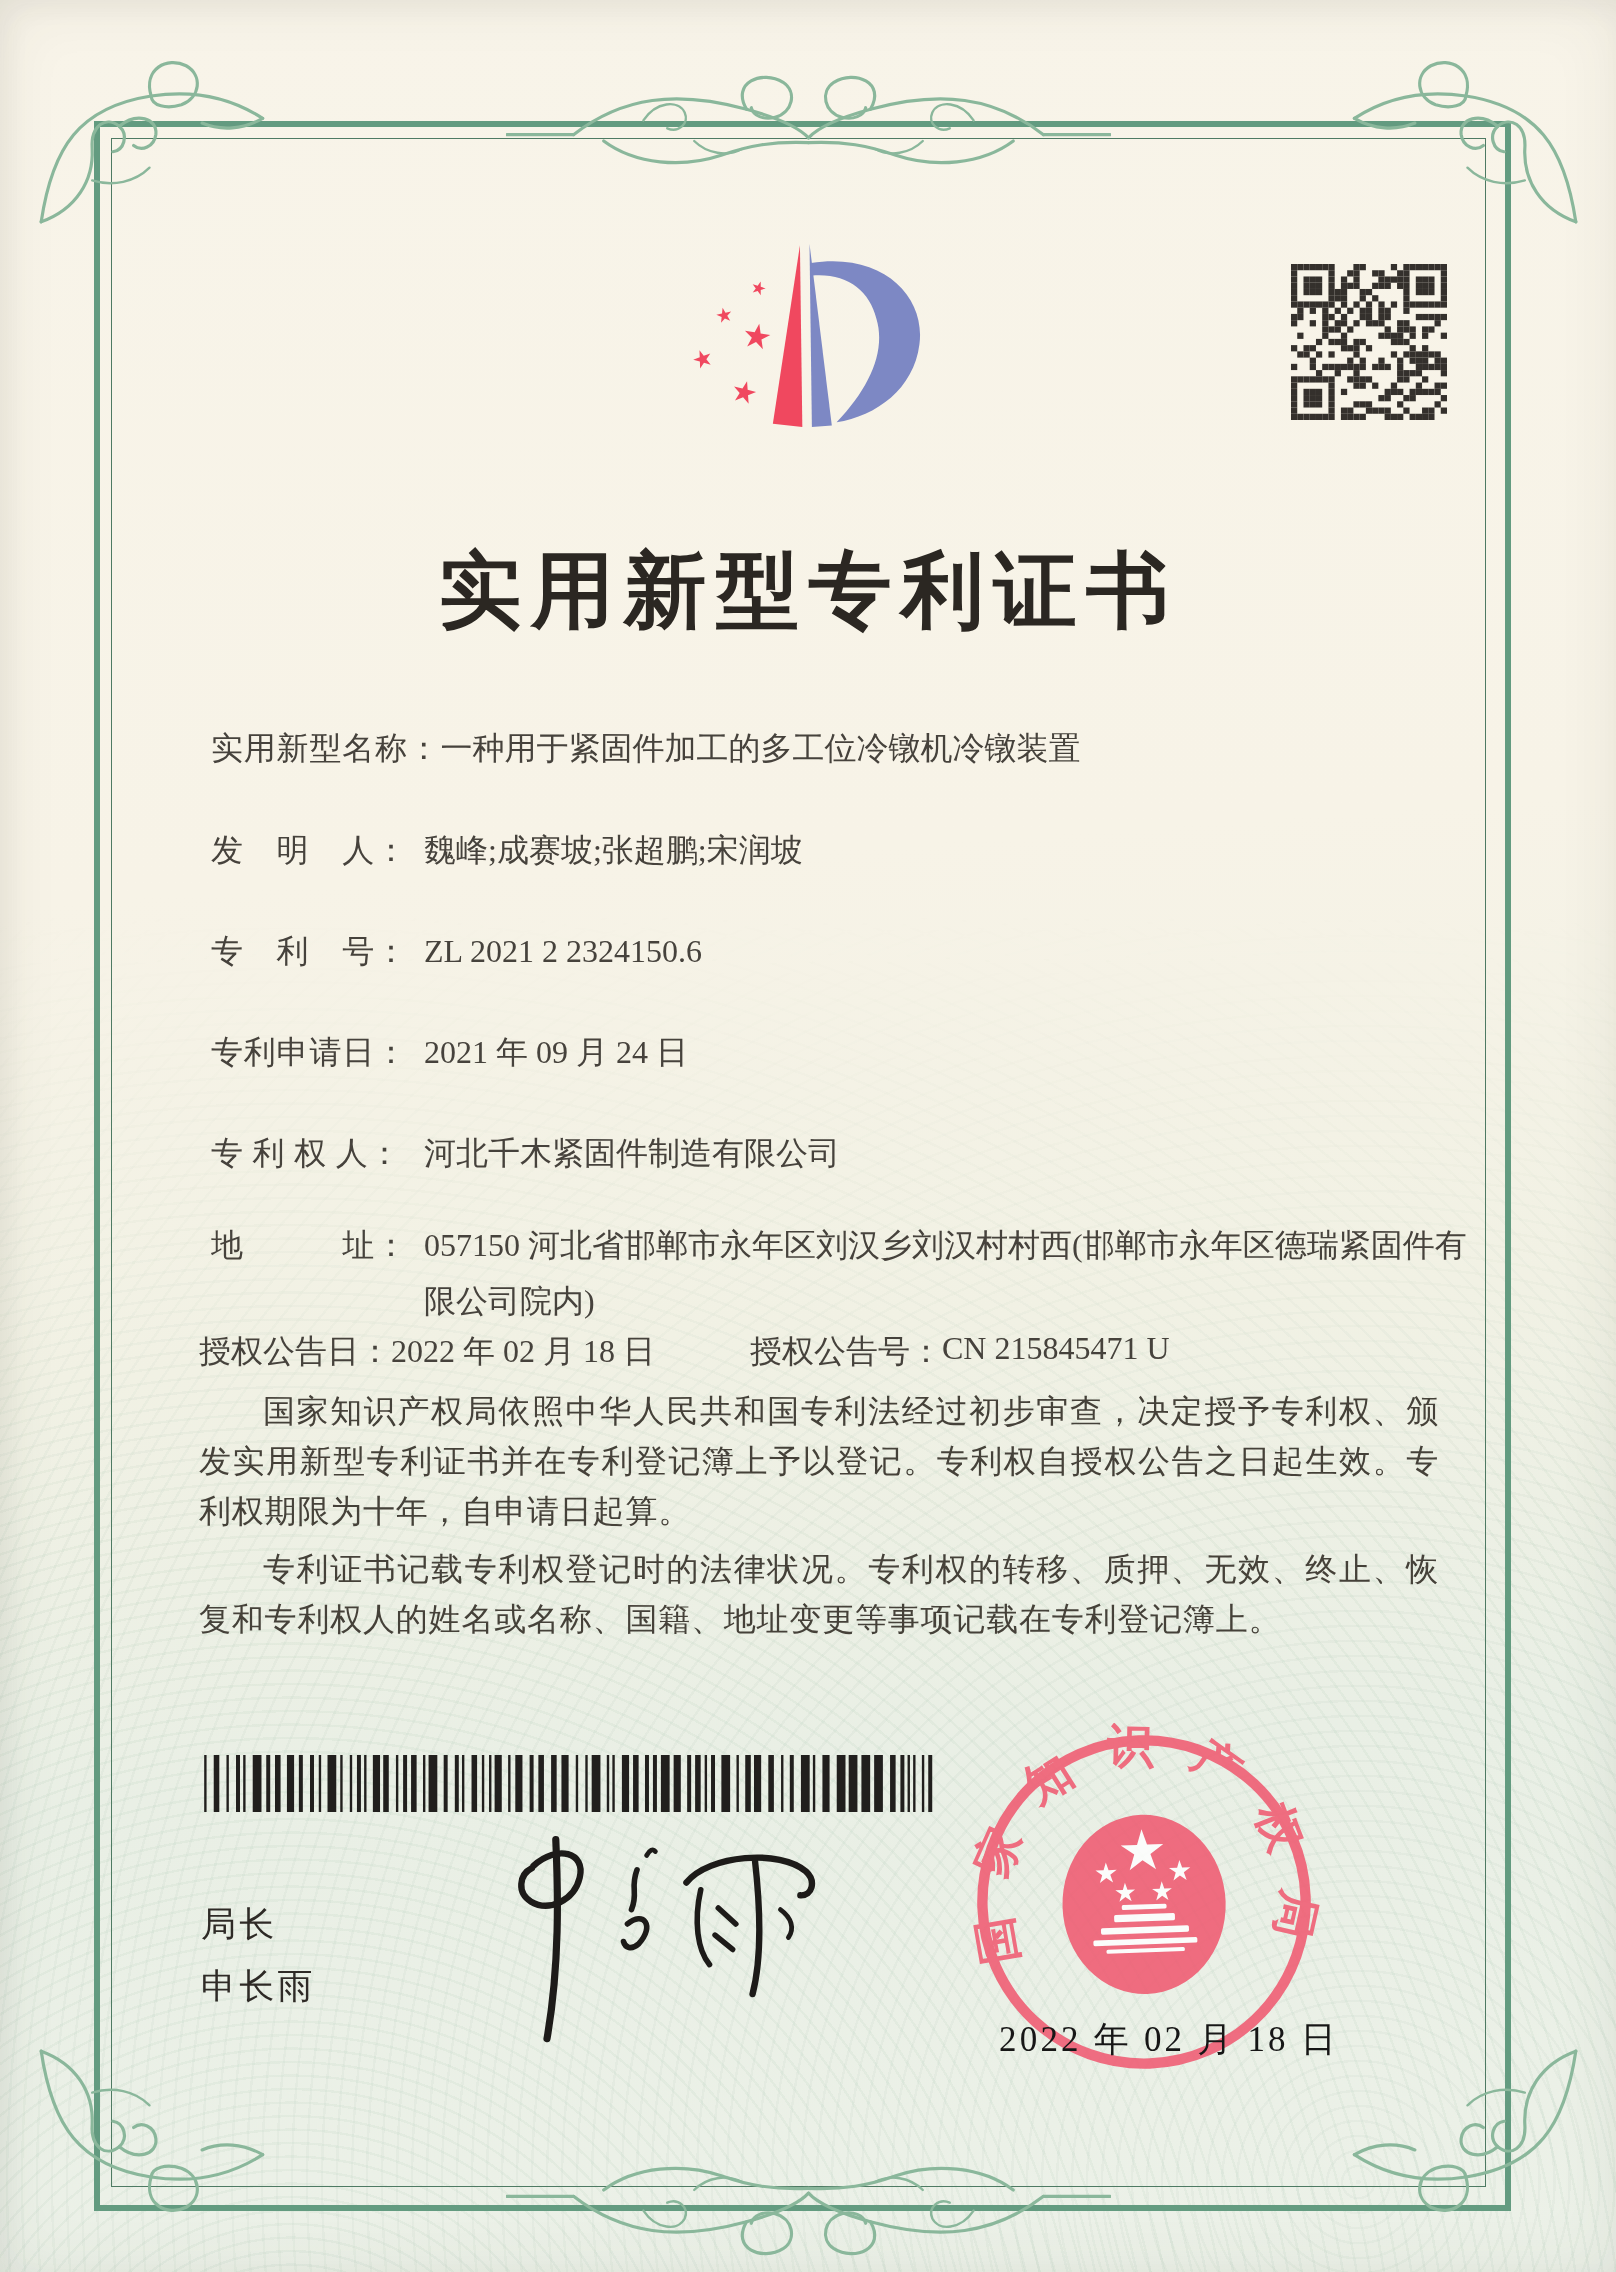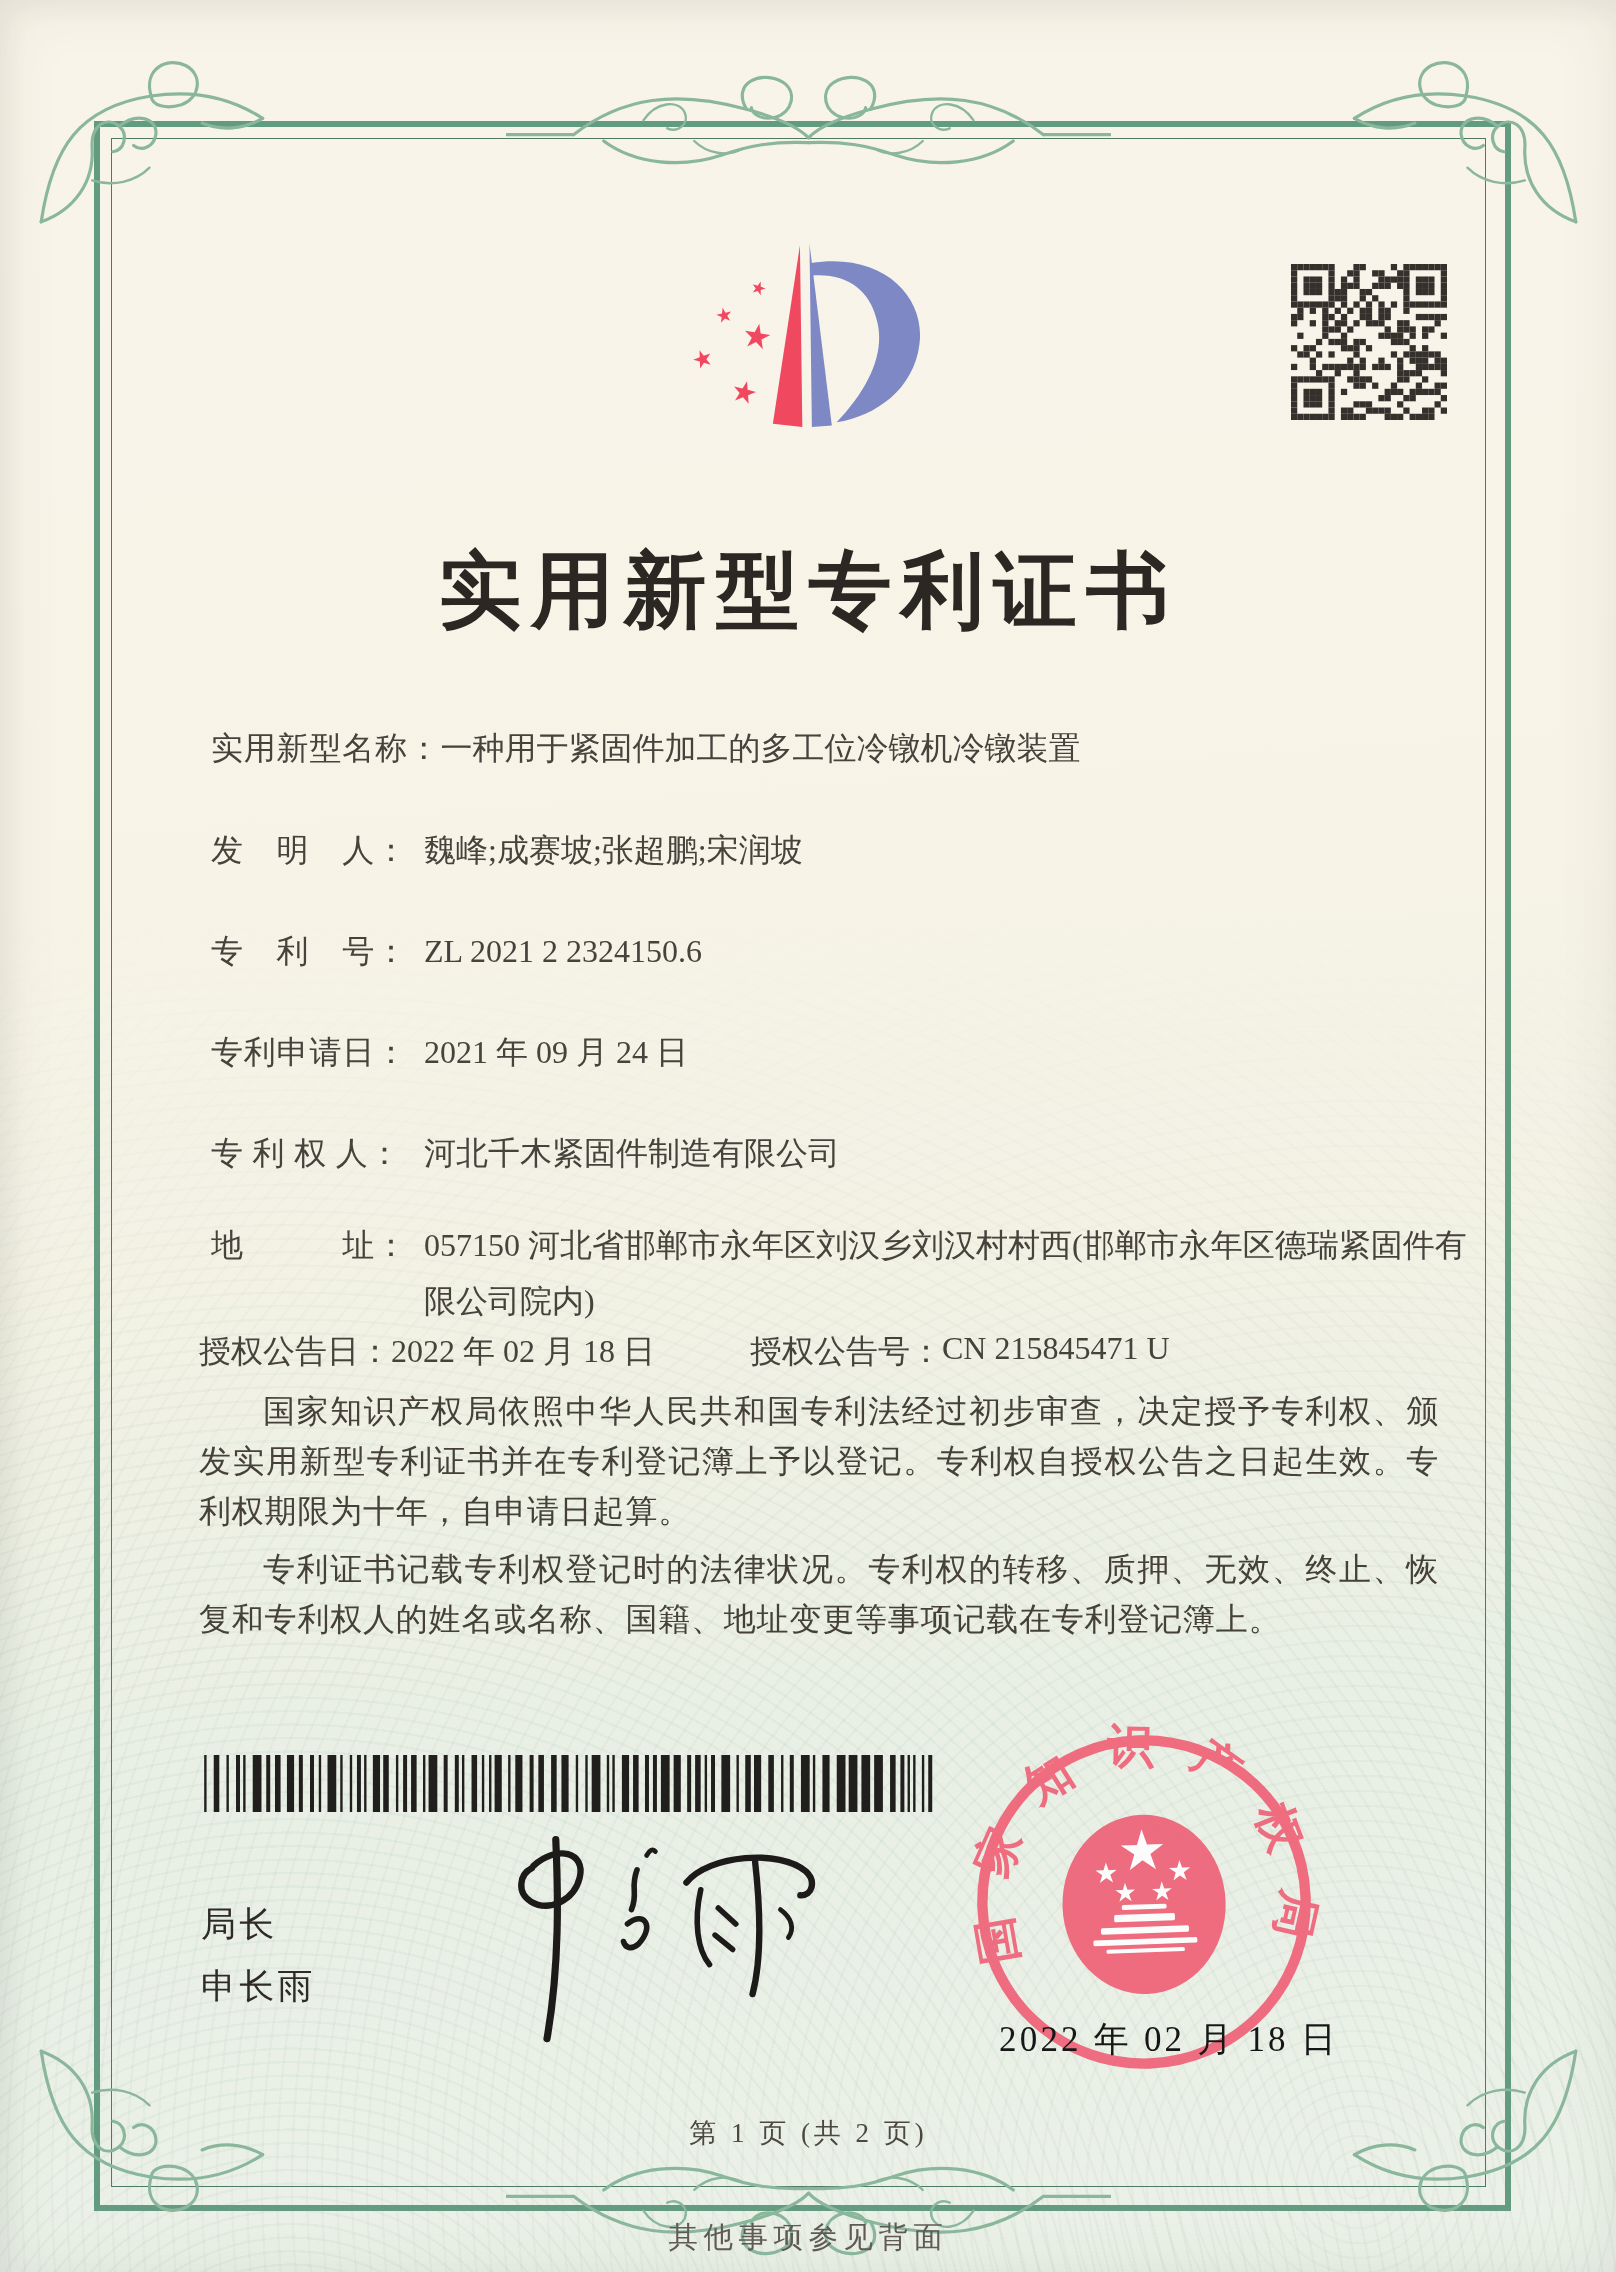--- a/index.html
+++ b/index.html
@@ -555,16 +555,14 @@
         <rect x="197" y="228" width="56" height="6" rx="2"></rect>
         <rect x="187" y="240" width="76" height="9" rx="2"></rect>
         <rect x="170" y="256" width="110" height="8" rx="2"></rect>
         <rect x="160" y="271" width="130" height="7" rx="2"></rect>
         <rect x="176" y="283" width="98" height="5" rx="2"></rect>
       </g>
     </g>
   </svg>
   <div class="seal-date">2022 年 02 月 18 日</div>
 
-  <div class="page-footer">第 1 页 (共 2 页)</div>
-  <div class="back-note">其他事项参见背面</div>
 </div>
 
 
 </body></html>

